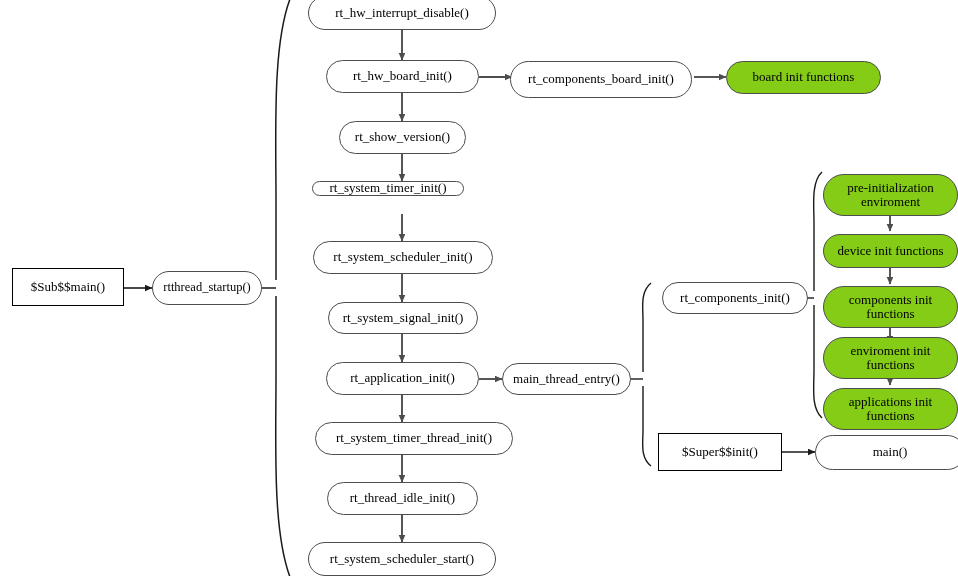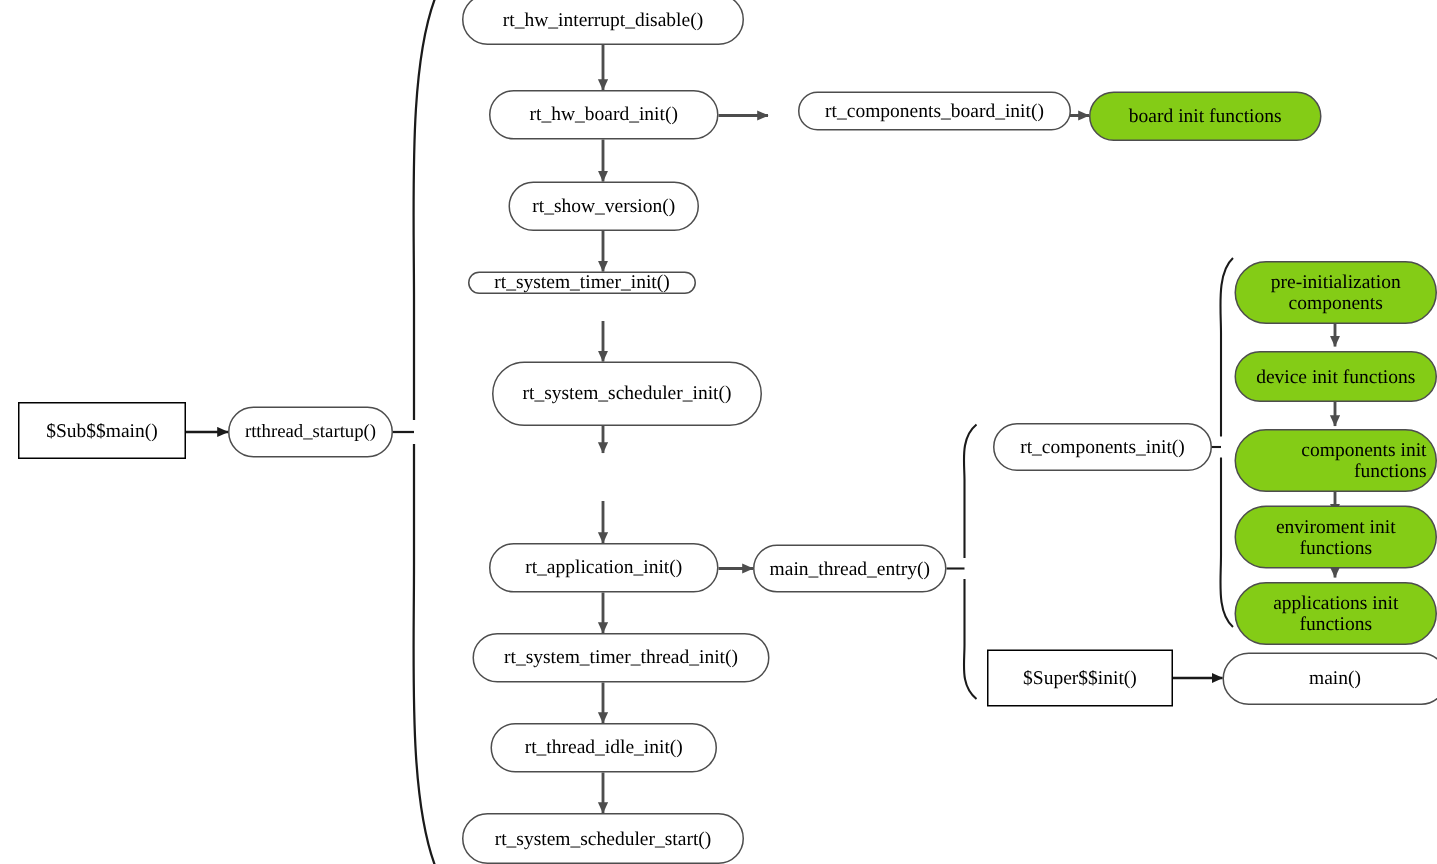--- a/index.html
+++ b/index.html
@@ -134,46 +134,47 @@
   <div class="node" style="left:152px; top:271px; width:110px; height:34px; font-size:12.5px;">rtthread_startup()</div>
 
   <div class="node" style="left:308px; top:-4px; width:188px; height:34px;">rt_hw_interrupt_disable()</div>
 
   <div class="node" style="left:326px; top:60px; width:153px; height:33px;">rt_hw_board_init()</div>
 
   <div class="node" style="left:339px; top:121px; width:127px; height:33px;">rt_show_version()</div>
 
   <div class="node" style="left:312px; top:181px; width:152px; height:15px;">rt_system_timer_init()</div>
 
-  <div class="node" style="left:328px; top:241px; width:180px; height:43px;text-align:center;">rt_system_scheduler_init()</div>
+  <div class="node" style="left:313px; top:241px; width:180px; height:33px;text-align:center;">rt_system_scheduler_init()</div>
 
+  <div class="node" style="left:328px; top:302px; width:150px; height:32px;">rt_system_signal_init()</div>
 
   <div class="node" style="left:326px; top:362px; width:153px; height:33px;">rt_application_init()</div>
 
   <div class="node" style="left:315px; top:422px; width:198px; height:33px;">rt_system_timer_thread_init()</div>
 
   <div class="node" style="left:327px; top:482px; width:151px; height:33px;">rt_thread_idle_init()</div>
 
   <div class="node" style="left:308px; top:542px; width:188px; height:34px;">rt_system_scheduler_start()</div>
 
-  <div class="node" style="left:532px; top:61px; width:182px; height:26px;">rt_components_board_init()</div>
+  <div class="node" style="left:510px; top:61px; width:182px; height:37px;">rt_components_board_init()</div>
 
   <div class="node blue" style="left:726px; top:61px; width:155px; height:33px;">board init functions</div>
 
   <div class="node" style="left:502px; top:363px; width:129px; height:32px;">main_thread_entry()</div>
 
   <div class="node" style="left:662px; top:282px; width:146px; height:32px;">rt_components_init()</div>
 
   <div class="node rect" style="left:658px; top:433px; width:124px; height:38px;">$Super$$init()</div>
 
   <div class="node" style="left:815px; top:435px; width:150px; height:35px;">main()</div>
 
-  <div class="node blue multiline" style="left:823px; top:174px; width:135px; height:42px;">pre-initialization components</div>
+  <div class="node blue multiline" style="left:823px; top:174px; width:135px; height:42px;">pre-initialization enviroment</div>
 
   <div class="node blue" style="left:823px; top:234px; width:135px; height:34px;">device init functions</div>
 
-  <div class="node blue multiline" style="left:823px; top:286px; width:135px; height:42px;text-align:right;">components init functions</div>
+  <div class="node blue multiline" style="left:823px; top:286px; width:135px; height:42px;">components init functions</div>
 
   <div class="node blue multiline" style="left:823px; top:337px; width:135px; height:42px;">enviroment init functions</div>
 
   <div class="node blue multiline" style="left:823px; top:388px; width:135px; height:42px;">applications init functions</div>
 
 </div>
 
 </body></html>

